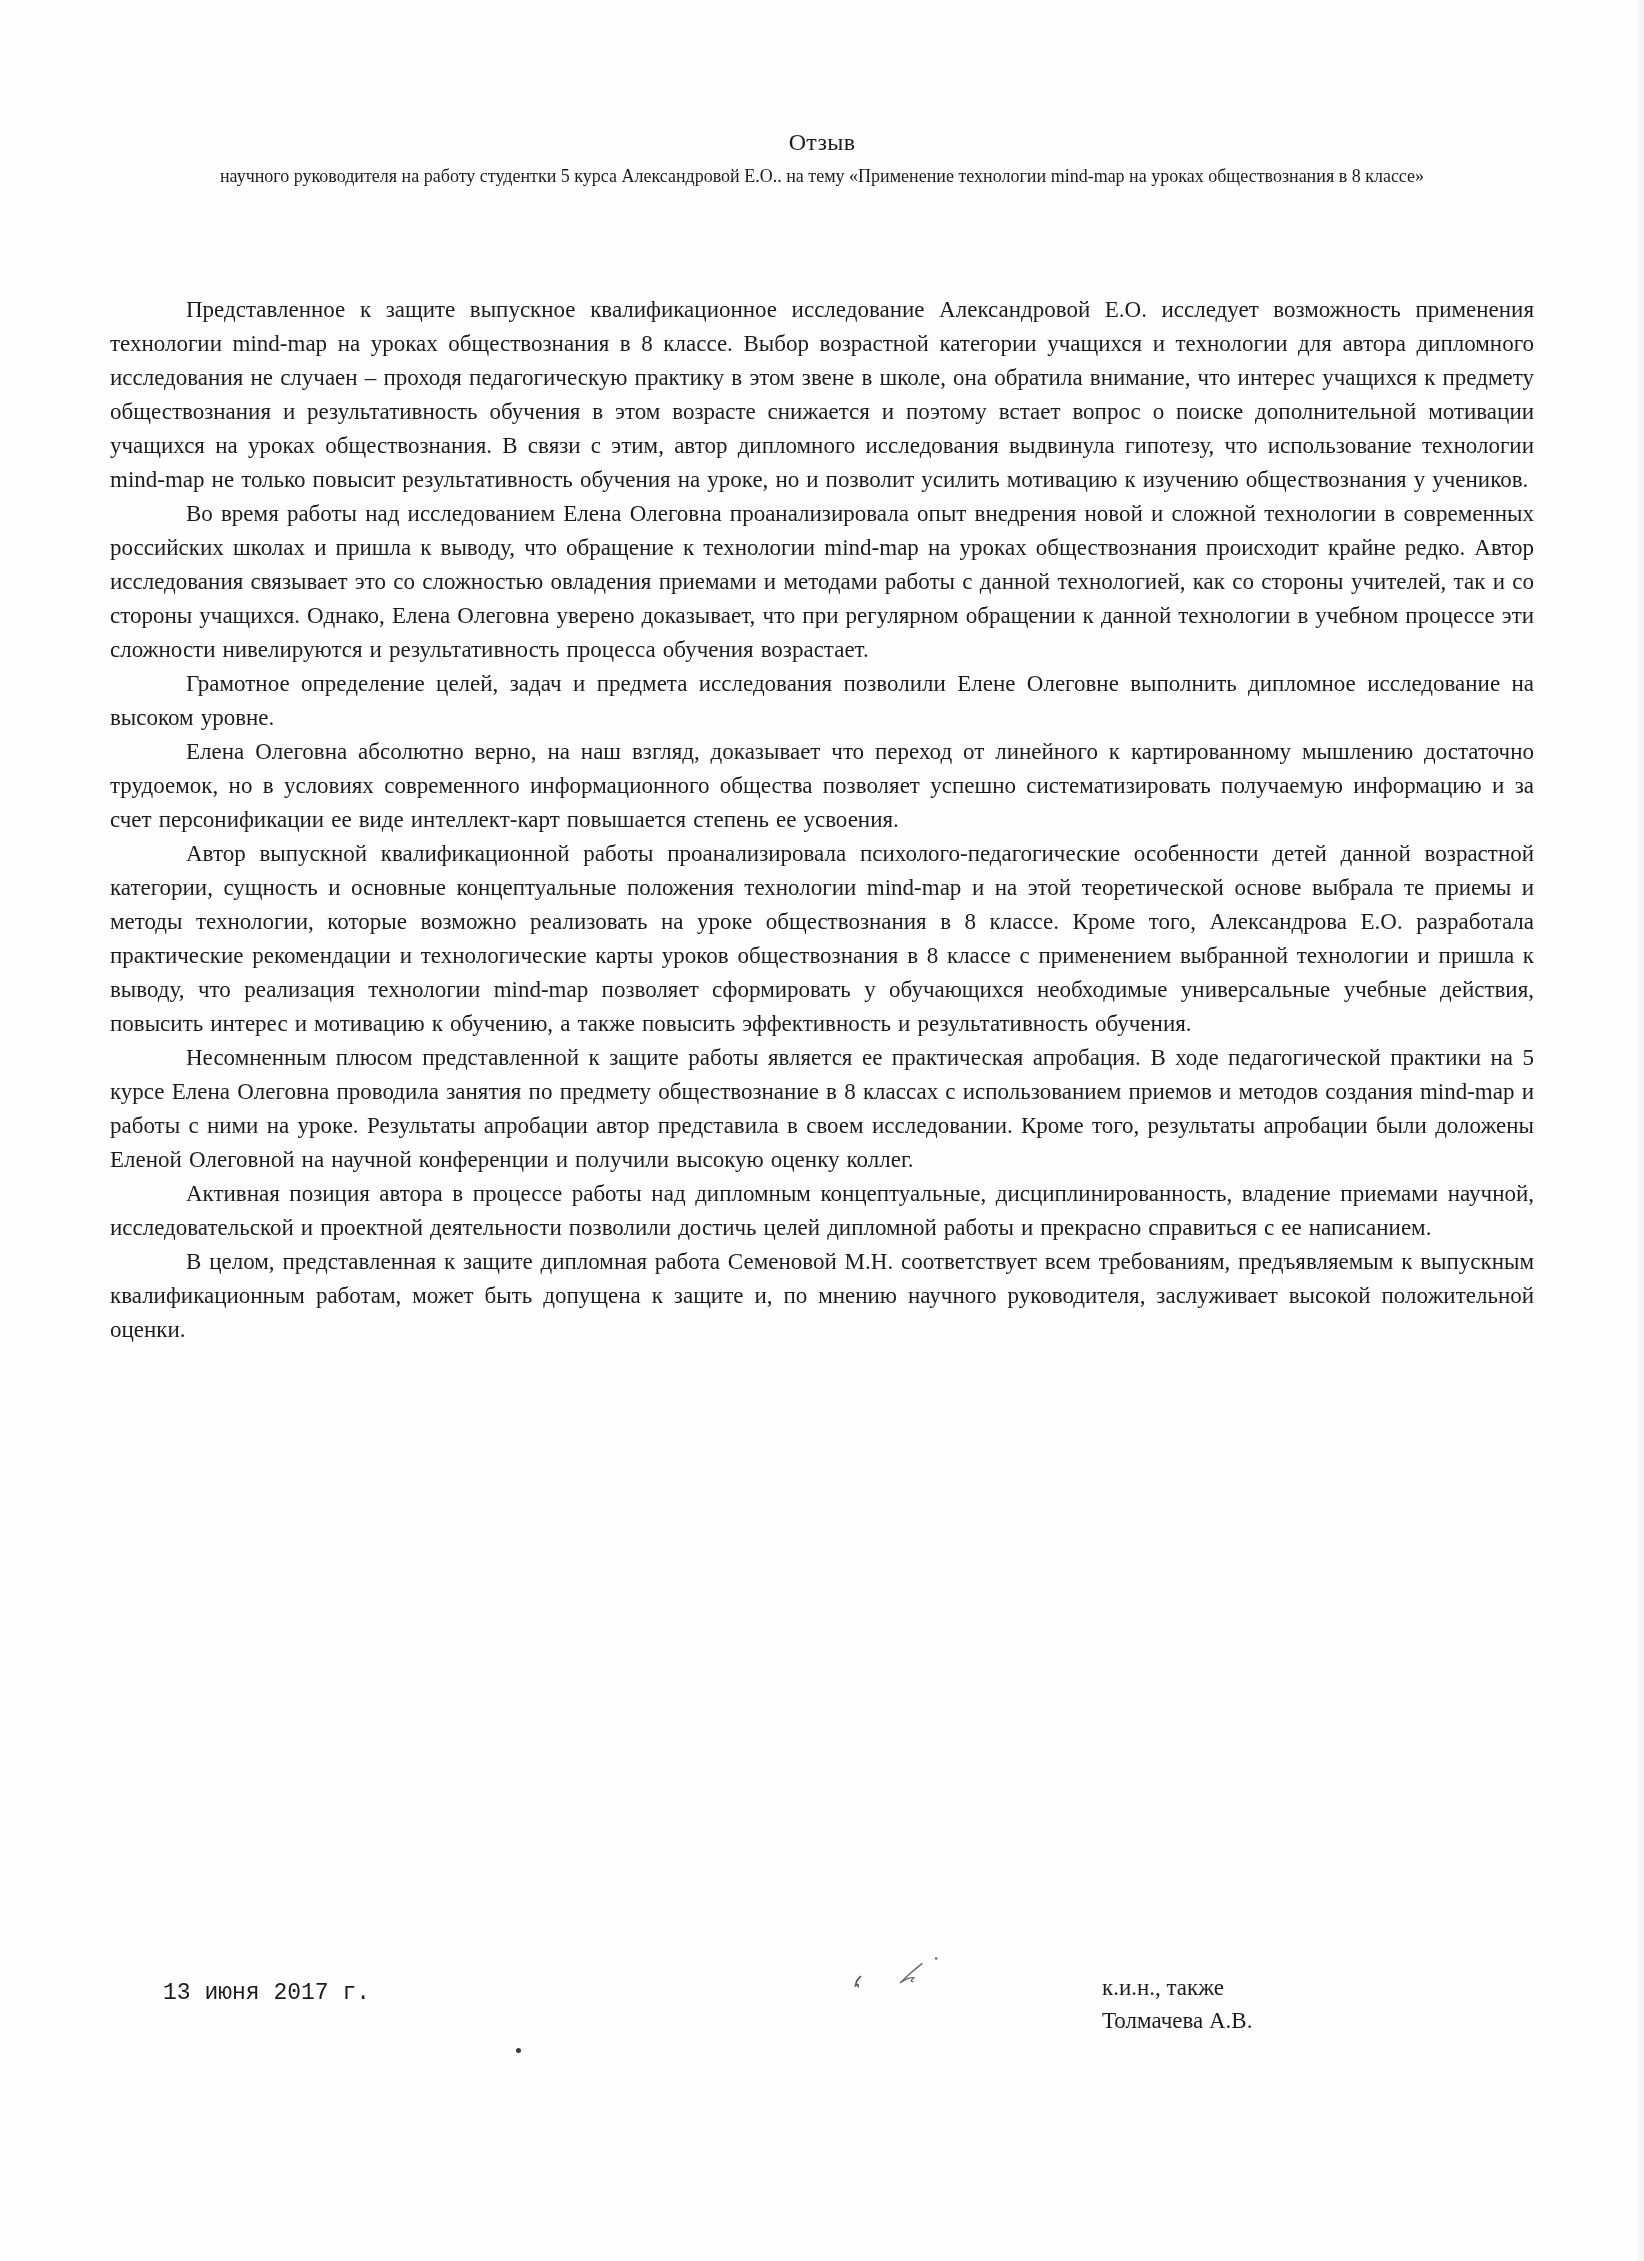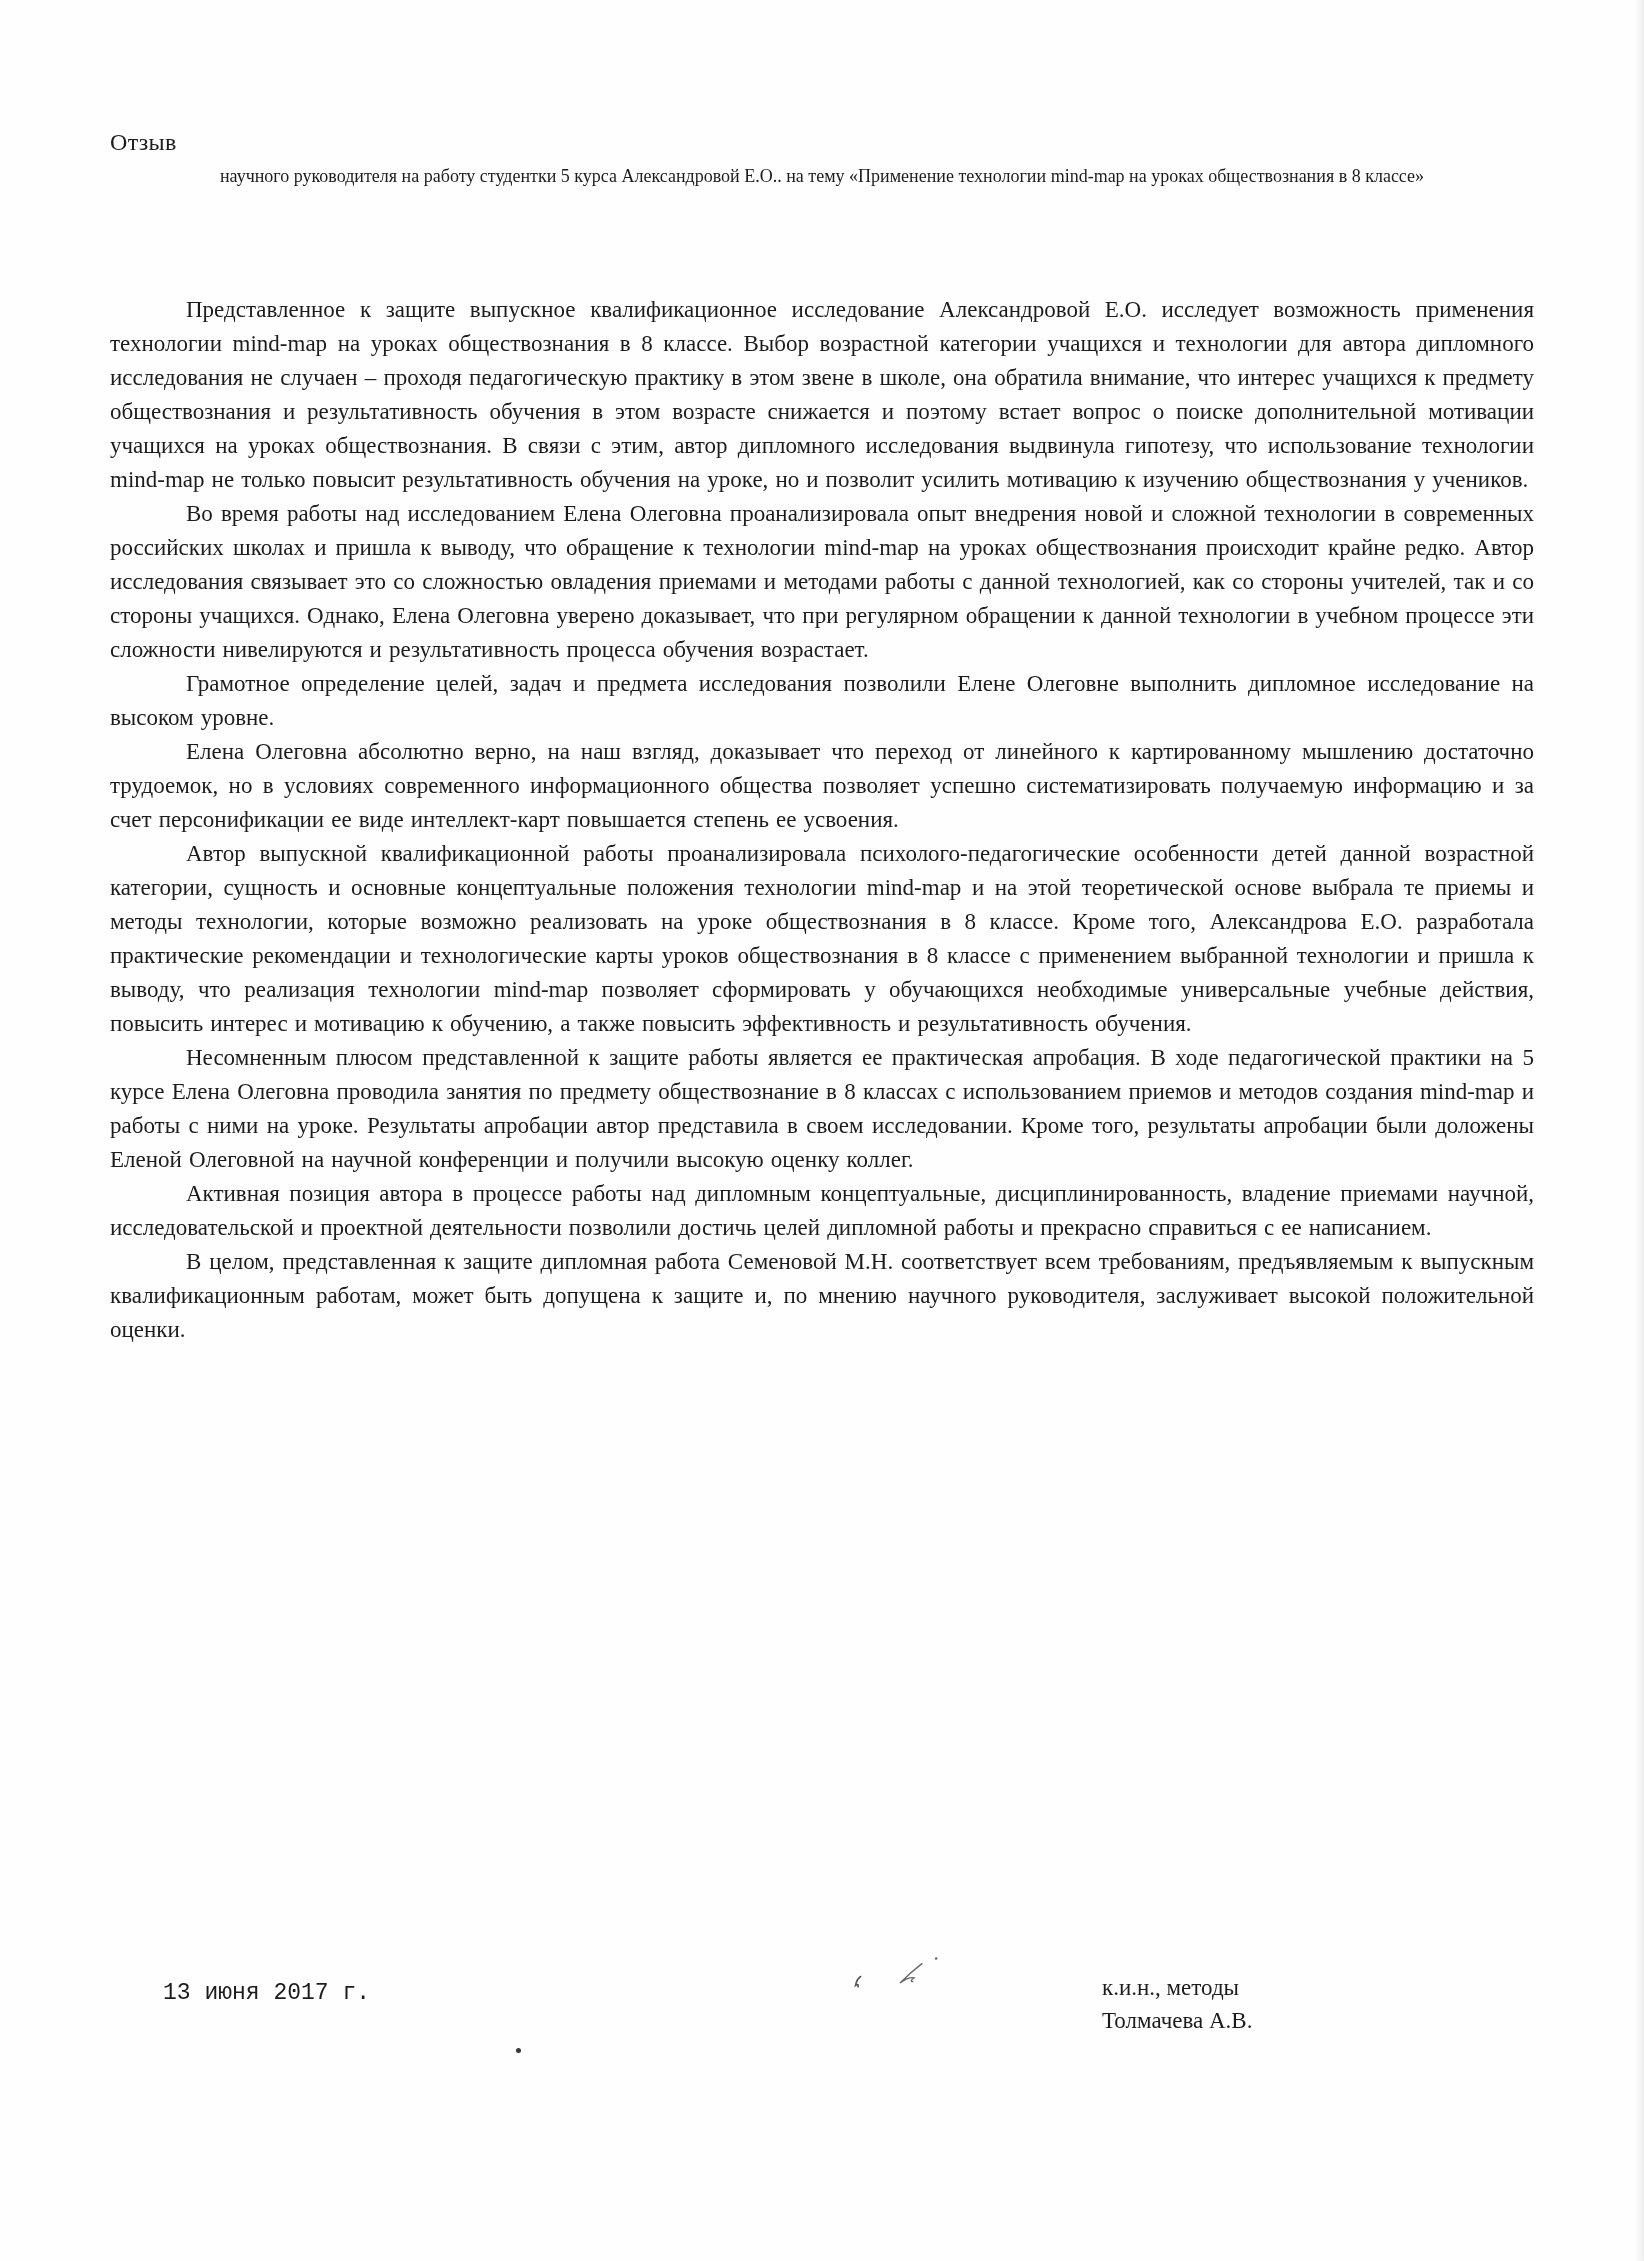--- a/index.html
+++ b/index.html
@@ -16,21 +16,21 @@
     overflow: hidden;
   }
   .page {
     box-sizing: border-box;
     width: 1644px;
     height: 2261px;
     padding: 129px 110px 77px 110px;
     background: #fefefe;
   }
   .doc-title {
-    text-align: left;
+    text-align: center;
     font-size: 24px;
     font-weight: normal;
     margin: 0 0 3.9px 0;
     letter-spacing: 0.3px;
   }
   .doc-subtitle {
     text-align: center;
     font-size: 18px;
     line-height: 33px;
     margin: 0 58px 0 58px;
@@ -120,21 +120,21 @@
 
     <div class="signature-area">
       <svg width="271" height="71" viewBox="0 0 420 110" xmlns="http://www.w3.org/2000/svg">
         <path d="M 235 38 q -6 4 -8 14 q 6 -4 4 2" fill="none" stroke="#555" stroke-width="2.5" stroke-linecap="round"></path>
         <path d="M 330 18 q -18 14 -34 30 q 14 -10 22 -8 q -8 6 -2 6" fill="none" stroke="#666" stroke-width="2" stroke-linecap="round"></path>
         <circle cx="352" cy="10" r="2" fill="#666"></circle>
       </svg>
     </div>
 
     <div class="signer-block">
-      <div>к.и.н., методы</div>
+      <div>к.и.н., также</div>
       <div>Толмачева А.В.</div>
     </div>
 
     <div class="stray-dot"></div>
   </div>
 
 </div>
 
 <div class="scan-edge"></div>
 

